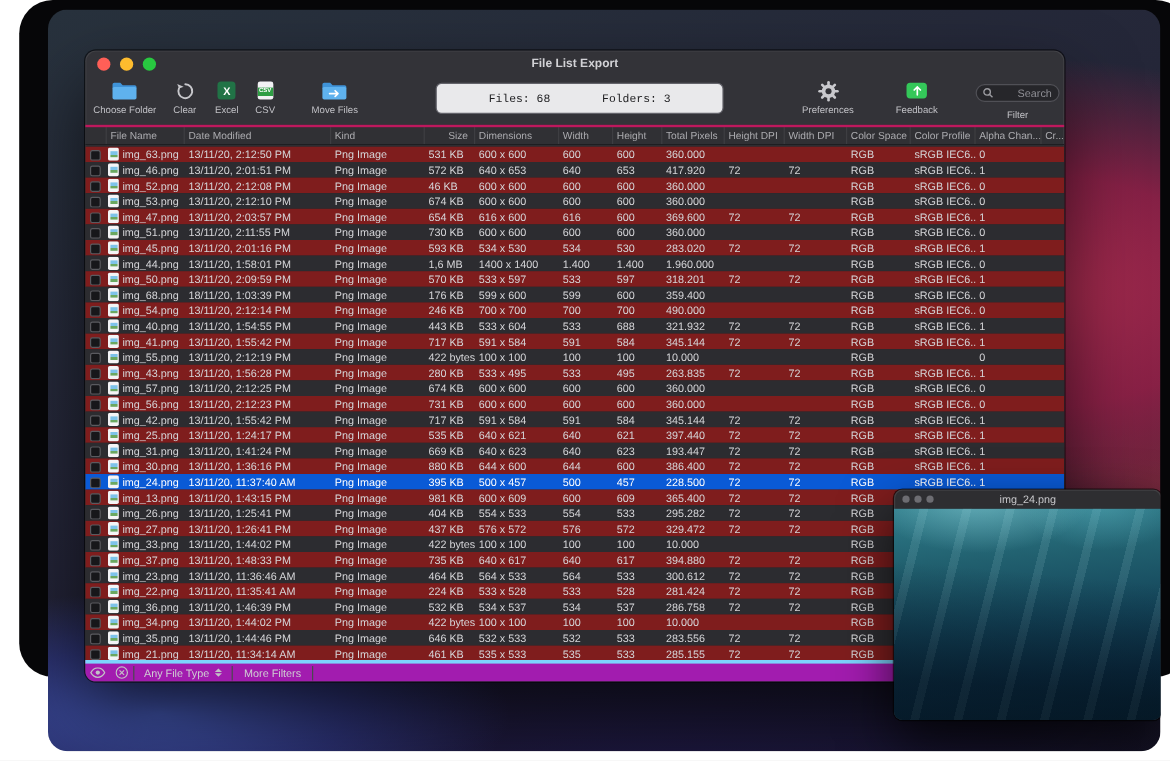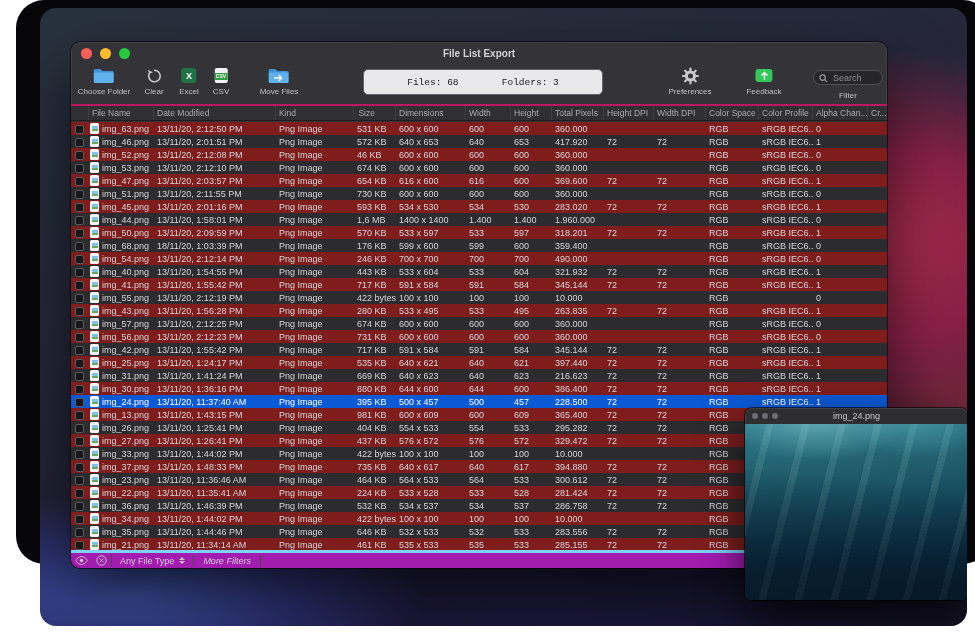--- a/index.html
+++ b/index.html
@@ -41,36 +41,36 @@
   .fb-ic { width:17px; height:13px; border-radius:3px; background:#34c759;
     display:flex; align-items:center; justify-content:center; }
 
   .countbox { position:absolute; left:292px; top:5px; width:240px; height:26px;
     background:#e9e9eb; border:1px solid #63636a; border-radius:5px;
     display:flex; align-items:center; justify-content:space-evenly; }
   .count { font-size:9.5px; color:#1c1c1e;font-family:Liberation Mono, monospace; }
 
   .searchfield { position:absolute; left:742px; top:6px; width:70px; height:15px;
     border-radius:8px; background:#26262a; border:1px solid #505056;
-    display:flex; align-items:center; gap:5px; padding:0 5px; }
+    display:flex; align-items:center; gap:20px; padding:0 5px; }
   .searchfield input { flex:1; min-width:0; background:transparent; border:none; outline:none;
     color:#d5d5d9; font-size:9px; font-family:"Liberation Sans",sans-serif; }
   .searchfield input::placeholder { color:#8e8e94; }
   .filterlabel { position:absolute; left:777px; top:27px; transform:translateX(-50%);
     font-size:8px; color:#c0c0c5; }
 
   
   .theader, .trow { display:grid;
     grid-template-columns:18px 65px 122px 78px 42px 70px 45px 41px 52px 50px 52px 53px 54px 55px 1fr; }
   .theader { position:absolute; left:0; top:62px; width:100%; height:17px; background:#303034;
     border-top:2px solid #be185d; border-bottom:1px solid #1e1e21; }
   .hcell { font-size:8.5px; color:#ababaf; padding-left:3px; height:100%;
     display:flex; align-items:center; white-space:nowrap; overflow:hidden;
     border-right:1px solid rgba(255,255,255,.07); }
-  .hcell.right { justify-content:flex-end; padding-right:20px; }
+  .hcell.right { justify-content:flex-end; padding-right:5px; }
 
   .tbody { position:absolute; left:0; top:80px; width:100%; height:428px; background:#252528; overflow:hidden; }
   .trow { height:13px; align-items:center; background:#7f1d1d; }
   .trow:nth-child(even) { background:#2c2c30; }
   .trow.selected, .trow.selected:nth-child(even) { background:#0a5ad6; }
   .trow.selected .tcell { color:#ffffff; }
   .tcell { font-size:9px; color:#d5d5d8; padding-left:3px; white-space:nowrap; overflow:hidden; }
   .tcell.c0 { padding-left:4px; }
   .checkbox { display:inline-block; width:9px; height:9px; border-radius:2px;
     background:#17171a; border:1px solid #5a5a5f; vertical-align:middle; }
@@ -83,21 +83,21 @@
   
   .filterbar { position:absolute; left:0; bottom:0; width:100%; height:18px; background:#a21caf;
     border-top:3px solid #7dd3fc; display:flex; align-items:center; color:#cfcfd3; font-size:9px; }
   .fb-btn { width:20px; height:100%; display:flex; align-items:center; justify-content:center; }
   .popup { display:flex; align-items:center; gap:5px; padding:0 8px; height:100%; }
   .chevs { display:flex; flex-direction:column; gap:1.5px; }
   .chevs i { display:block; width:0; height:0; border-left:3px solid transparent; border-right:3px solid transparent; }
   .chev-up { border-bottom:3.5px solid #c2c2c6; }
   .chev-down { border-top:3.5px solid #c2c2c6; }
   .fb-sep { width:1px; height:12px; background:#49494e; }
-  .morefilters { padding:0 9px; height:100%; display:flex; align-items:center;font-style:italic; }
+  .morefilters { padding:0 9px; height:100%; display:flex; align-items:center; }
 
   
   .preview { position:absolute; left:705px; top:400px; width:223px; height:192px;
     border-radius:7px; background:#2e2e31; overflow:hidden;
     box-shadow:0 18px 44px rgba(0,0,0,.7), 0 0 0 1px rgba(0,0,0,.6), inset 0 0 0 1px rgba(255,255,255,.09); }
   .ptitlebar { position:relative; height:16px; }
   .pdots { position:absolute; left:7px; top:5px; display:flex; gap:4px; }
   .pdot { width:6px; height:6px; border-radius:50%; background:#6d6d72; }
   .ptitle { line-height:17px; text-align:center; font-size:9px; color:#c7c7ca; }
   .pimage { position:absolute; left:0; top:16px; right:0; bottom:0; overflow:hidden;
@@ -455,21 +455,21 @@
             <div class="tcell c0"><span class="checkbox"></span></div>
             <div class="tcell c1">
               <span class="fileicon"></span>
               <span class="fname">img_40.png</span>
             </div>
             <div class="tcell c-modified">13/11/20, 1:54:55 PM</div>
             <div class="tcell c-kind">Png Image</div>
             <div class="tcell c-size c-size">443 KB</div>
             <div class="tcell c-dimensions">533 x 604</div>
             <div class="tcell c-width">533</div>
-            <div class="tcell c-height">604</div>
+            <div class="tcell c-height">688</div>
             <div class="tcell c-total-pixels">321.932</div>
             <div class="tcell c-height-dpi">72</div>
             <div class="tcell c-width-dpi">72</div>
             <div class="tcell c-color-space">RGB</div>
             <div class="tcell c-color-profile">sRGB IEC6...</div>
             <div class="tcell c-alpha">1</div>
             <div class="tcell c-cr"></div>
           </div>
           <div class="trow">
             <div class="tcell c0"><span class="checkbox"></span></div>
@@ -616,21 +616,21 @@
             <div class="tcell c1">
               <span class="fileicon"></span>
               <span class="fname">img_31.png</span>
             </div>
             <div class="tcell c-modified">13/11/20, 1:41:24 PM</div>
             <div class="tcell c-kind">Png Image</div>
             <div class="tcell c-size c-size">669 KB</div>
             <div class="tcell c-dimensions">640 x 623</div>
             <div class="tcell c-width">640</div>
             <div class="tcell c-height">623</div>
-            <div class="tcell c-total-pixels">216.623</div>
+            <div class="tcell c-total-pixels">193.447</div>
             <div class="tcell c-height-dpi">72</div>
             <div class="tcell c-width-dpi">72</div>
             <div class="tcell c-color-space">RGB</div>
             <div class="tcell c-color-profile">sRGB IEC6...</div>
             <div class="tcell c-alpha">1</div>
             <div class="tcell c-cr"></div>
           </div>
           <div class="trow">
             <div class="tcell c0"><span class="checkbox"></span></div>
             <div class="tcell c1">

